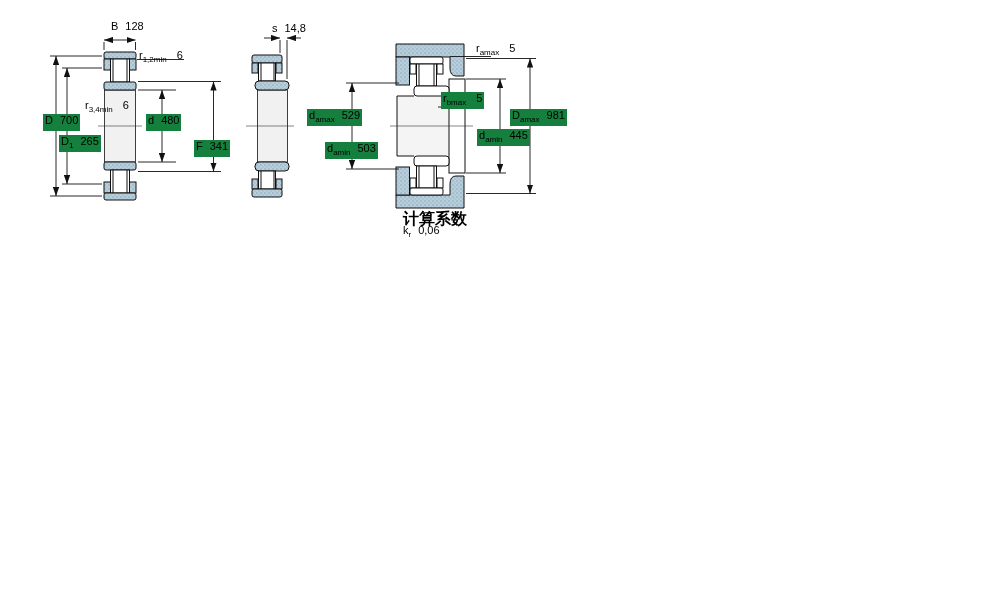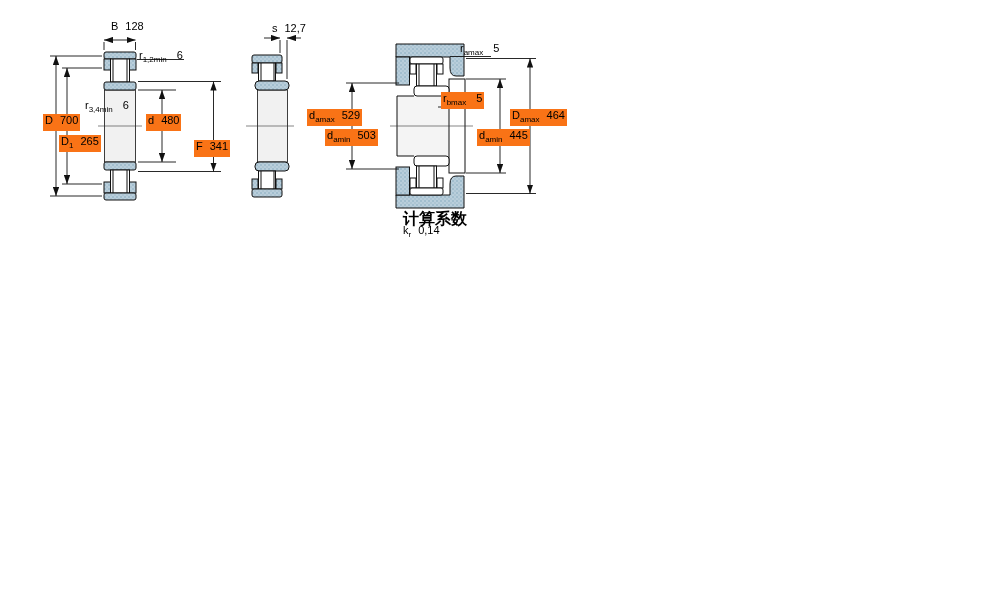--- a/index.html
+++ b/index.html
@@ -3,21 +3,21 @@
 <meta charset="utf-8">
 <style>
   html,body{margin:0;padding:0;background:#fff;}
   #stage{position:relative;width:896px;height:600px;background:#ffffff;overflow:hidden;
          font-family:"Liberation Sans", sans-serif;color:#000;}
   #drawing{position:absolute;left:0;top:0;}
   .dim{position:absolute;font-size:11px;line-height:12px;white-space:nowrap;}
   .dim .sub{font-size:8px;vertical-align:-3px;letter-spacing:0;}
   .dim .v{margin-left:7px;}
   .dim.gap10 .v{margin-left:10px;}
-  .dim.wbg{background:#f97316;padding:0 2px;}
+  .dim.wbg{background:#15803d;padding:0 2px;}
   .calc{position:absolute;font-size:16px;font-weight:bold;white-space:nowrap;}
 </style>
 </head>
 <body>
 
 <div id="stage">
 
   <svg id="drawing" width="1000" height="600" viewBox="0 0 1000 600">
     <defs>
       <pattern id="dots" width="4" height="4" patternUnits="userSpaceOnUse">
@@ -189,31 +189,31 @@
   <div class="dim gap10" style="left:85px;top:99px"><span>r</span><span class="sub">3,4min</span><span class="v">6</span></div>
 
   <div class="dim wbg" style="left:43px;top:114px"><span>D</span><span class="sub"></span><span class="v">700</span></div>
 
   <div class="dim wbg" style="left:59px;top:135px"><span>D</span><span class="sub">1</span><span class="v">265</span></div>
 
   <div class="dim wbg" style="left:146px;top:114px"><span>d</span><span class="sub"></span><span class="v">480</span></div>
 
   <div class="dim wbg" style="left:194px;top:140px"><span>F</span><span class="sub"></span><span class="v">341</span></div>
 
-  <div class="dim" style="left:272px;top:22px"><span>s</span><span class="sub"></span><span class="v">12,7</span></div>
-
-  <div class="dim gap10" style="left:460px;top:42px"><span>r</span><span class="sub">amax</span><span class="v">5</span></div>
+  <div class="dim" style="left:272px;top:22px"><span>s</span><span class="sub"></span><span class="v">14,8</span></div>
+
+  <div class="dim gap10" style="left:476px;top:42px"><span>r</span><span class="sub">amax</span><span class="v">5</span></div>
 
   <div class="dim gap10 wbg" style="left:441px;top:92px"><span>r</span><span class="sub">bmax</span><span class="v">5</span></div>
 
   <div class="dim wbg" style="left:307px;top:109px"><span>d</span><span class="sub">amax</span><span class="v">529</span></div>
 
-  <div class="dim wbg" style="left:325px;top:129px"><span>d</span><span class="sub">amin</span><span class="v">503</span></div>
+  <div class="dim wbg" style="left:325px;top:142px"><span>d</span><span class="sub">amin</span><span class="v">503</span></div>
 
   <div class="dim wbg" style="left:477px;top:129px"><span>d</span><span class="sub">amin</span><span class="v">445</span></div>
 
-  <div class="dim wbg" style="left:510px;top:109px"><span>D</span><span class="sub">amax</span><span class="v">464</span></div>
+  <div class="dim wbg" style="left:510px;top:109px"><span>D</span><span class="sub">amax</span><span class="v">981</span></div>
 
   <div class="calc" style="left:403px;top:209px">计算系数</div>
 
-  <div class="dim" style="left:403px;top:224px"><span>k</span><span class="sub">r</span><span class="v">0,14</span></div>
+  <div class="dim" style="left:403px;top:224px"><span>k</span><span class="sub">r</span><span class="v">0,06</span></div>
 
 </div>
 
 </body></html>

